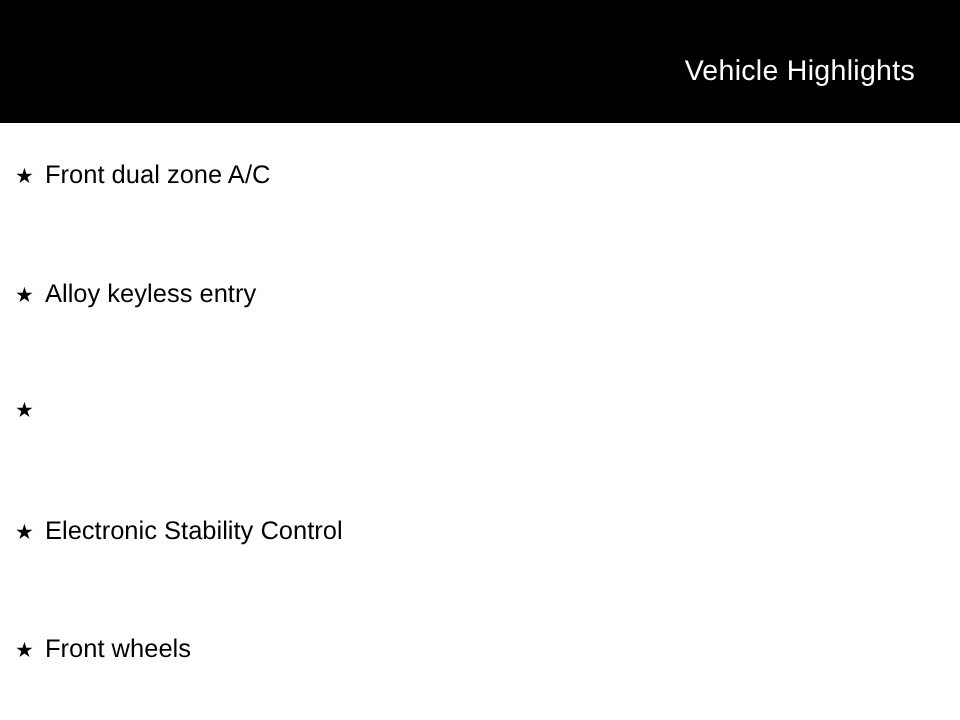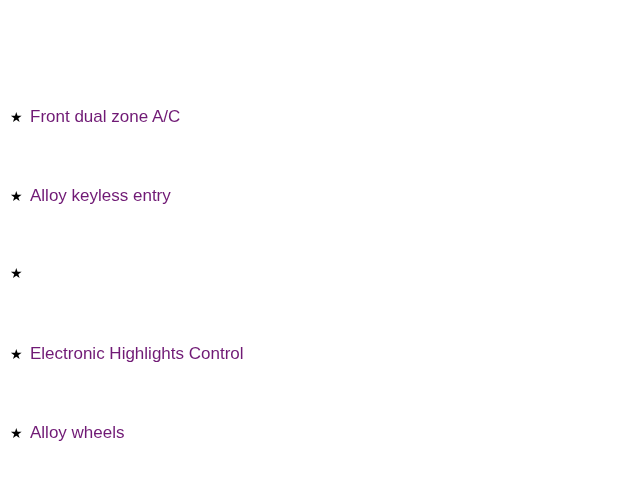--- a/index.html
+++ b/index.html
@@ -56,52 +56,55 @@
   }
   .bullet {
     color: #000000;
     font-size: 14px;
     line-height: 1;
     width: 20px;
     flex: 0 0 20px;
     text-align: left;
   }
   .feature-label {
-    color: #701a75;
+    color: #000000;
     font-size: 17px;
     line-height: 1;
   }
 </style>
 </head>
 <body>
 
 <div class="page">
 
+  <div class="header">
+    <div class="header-title">Vehicle Highlights</div>
+  </div>
 
   <div class="content">
 
     <div class="feature-row">
       <span class="bullet">★</span>
       <span class="feature-label">Front dual zone A/C</span>
     </div>
 
     <div class="feature-row">
       <span class="bullet">★</span>
       <span class="feature-label">Alloy keyless entry</span>
     </div>
 
     <div class="feature-row">
       <span class="bullet">★</span>
     </div>
 
     <div class="feature-row">
       <span class="bullet">★</span>
-      <span class="feature-label">Electronic Highlights Control</span>
+      <span class="feature-label">Electronic Stability Control</span>
     </div>
 
     <div class="feature-row">
       <span class="bullet">★</span>
-      <span class="feature-label">Alloy wheels</span>
+      <span class="feature-label">Front wheels</span>
     </div>
 
   </div>
 
 </div>
 
 </body></html>

